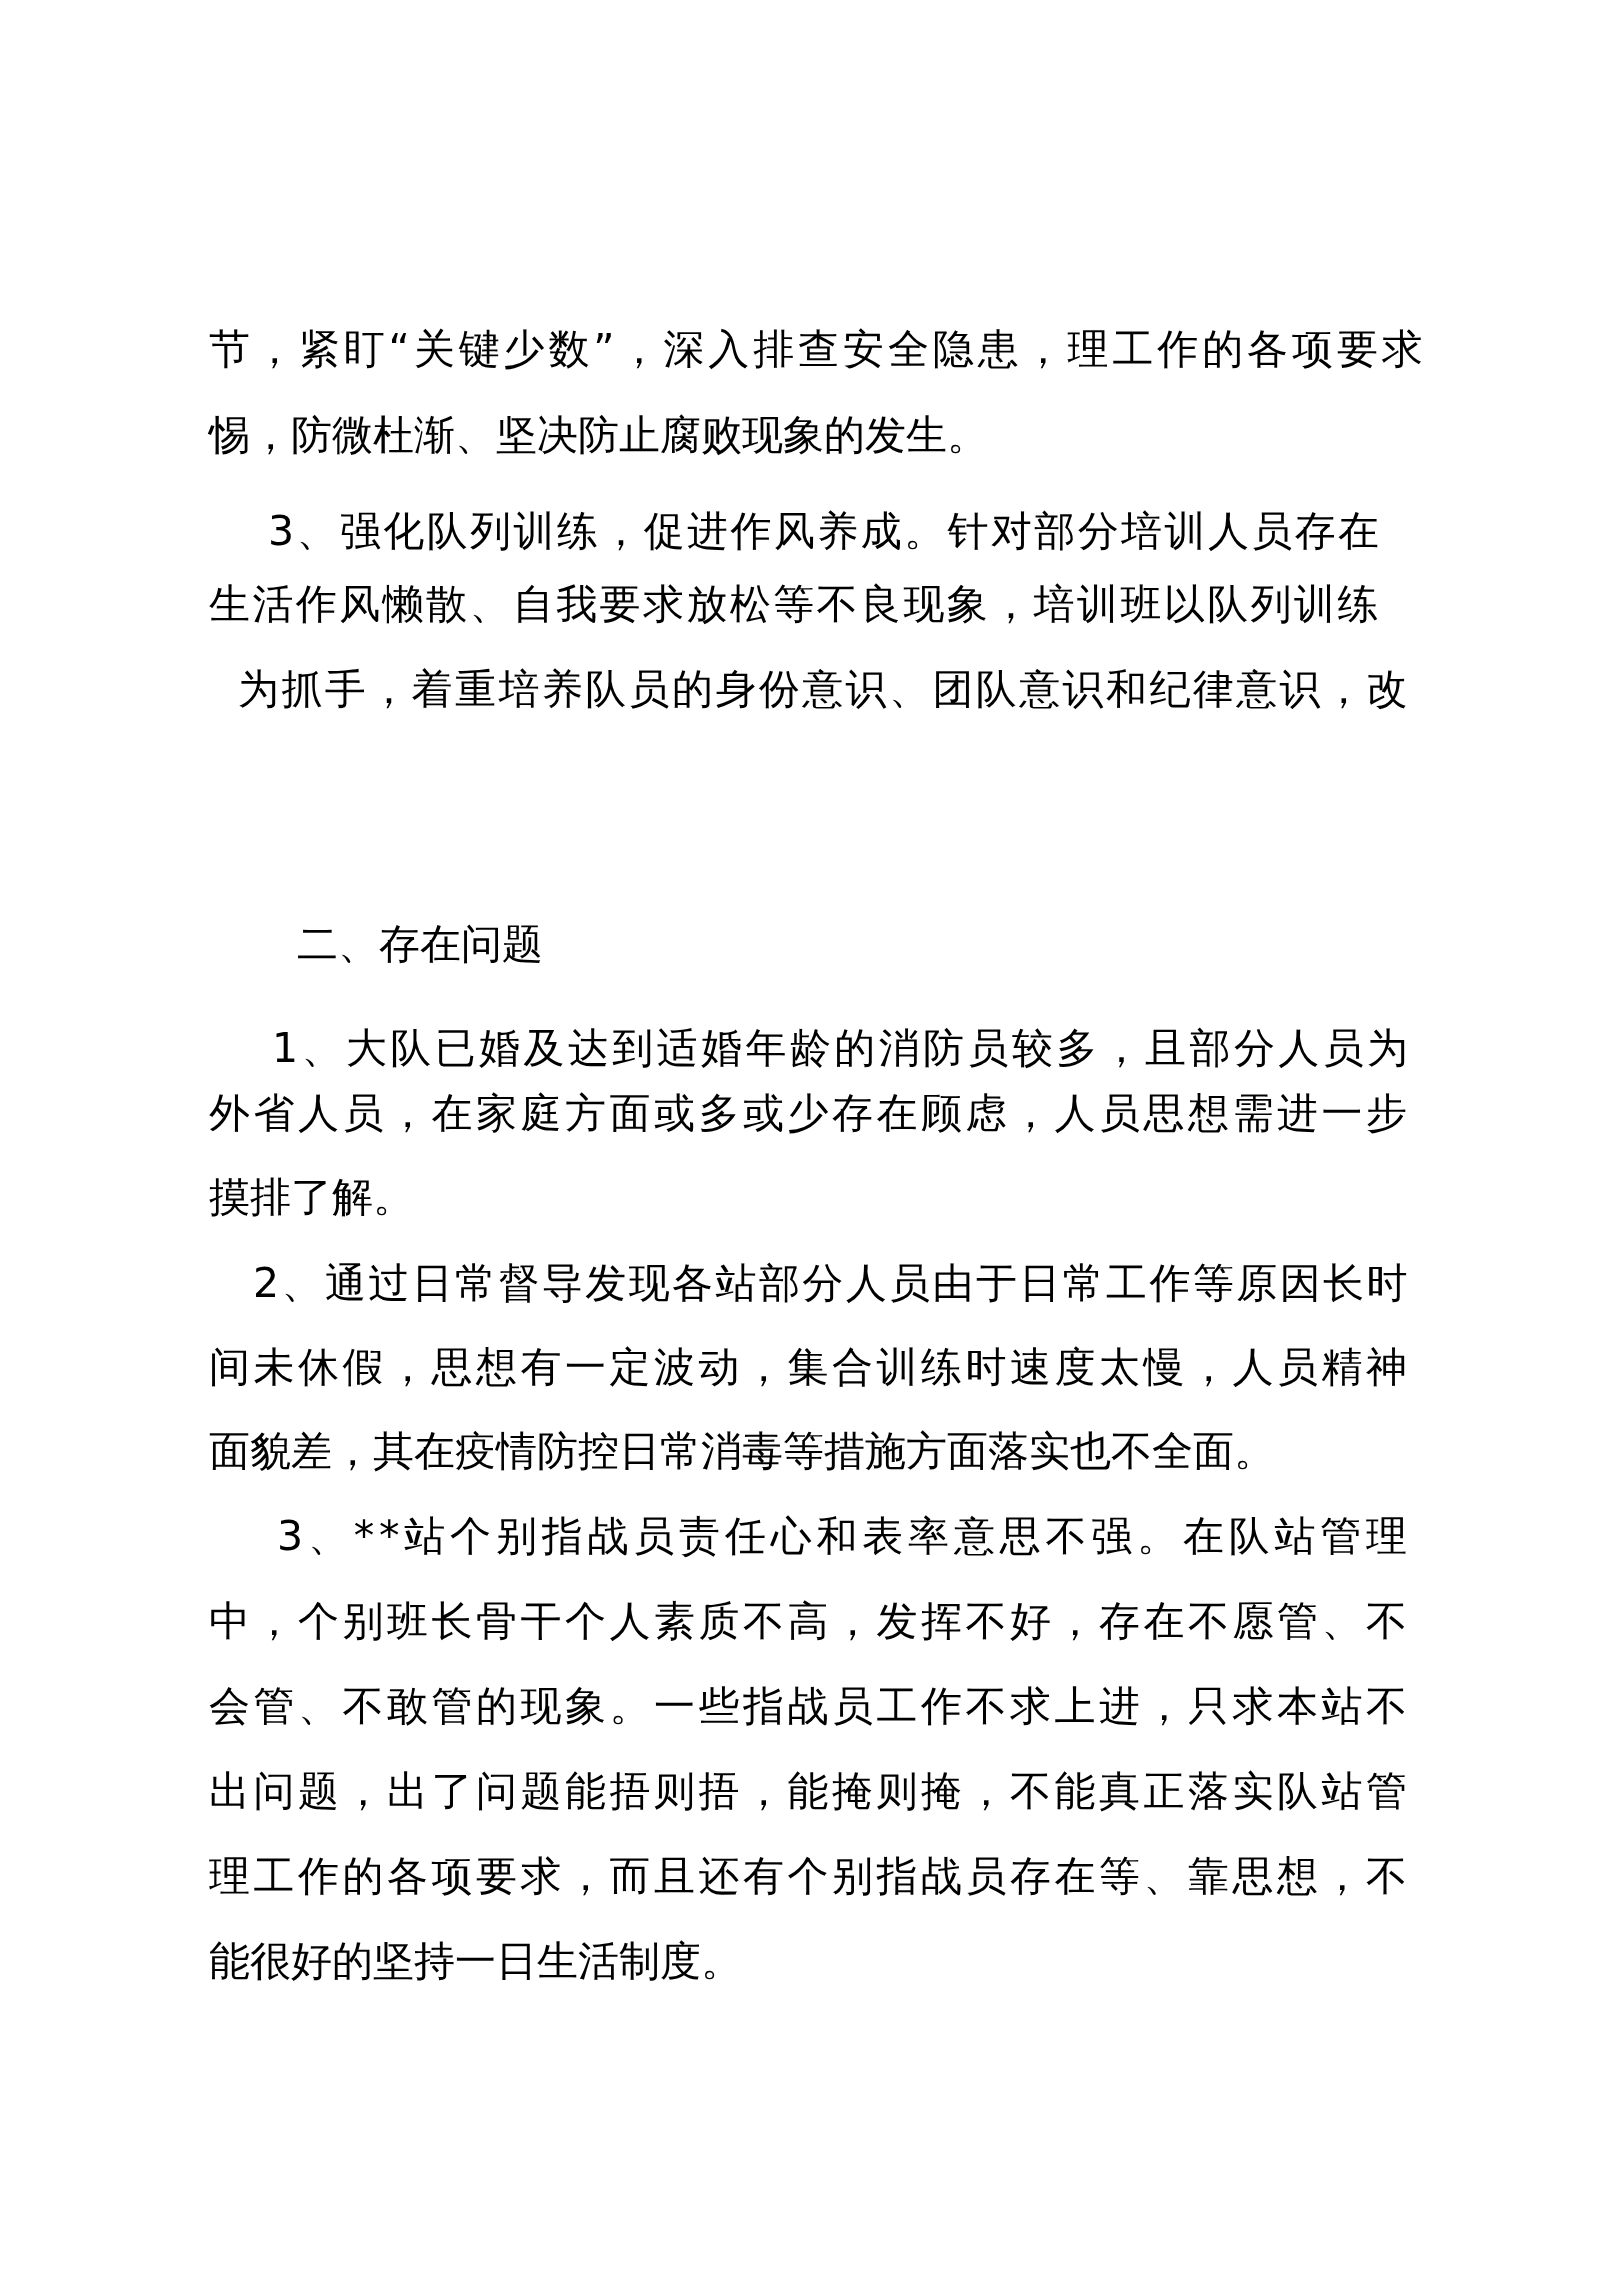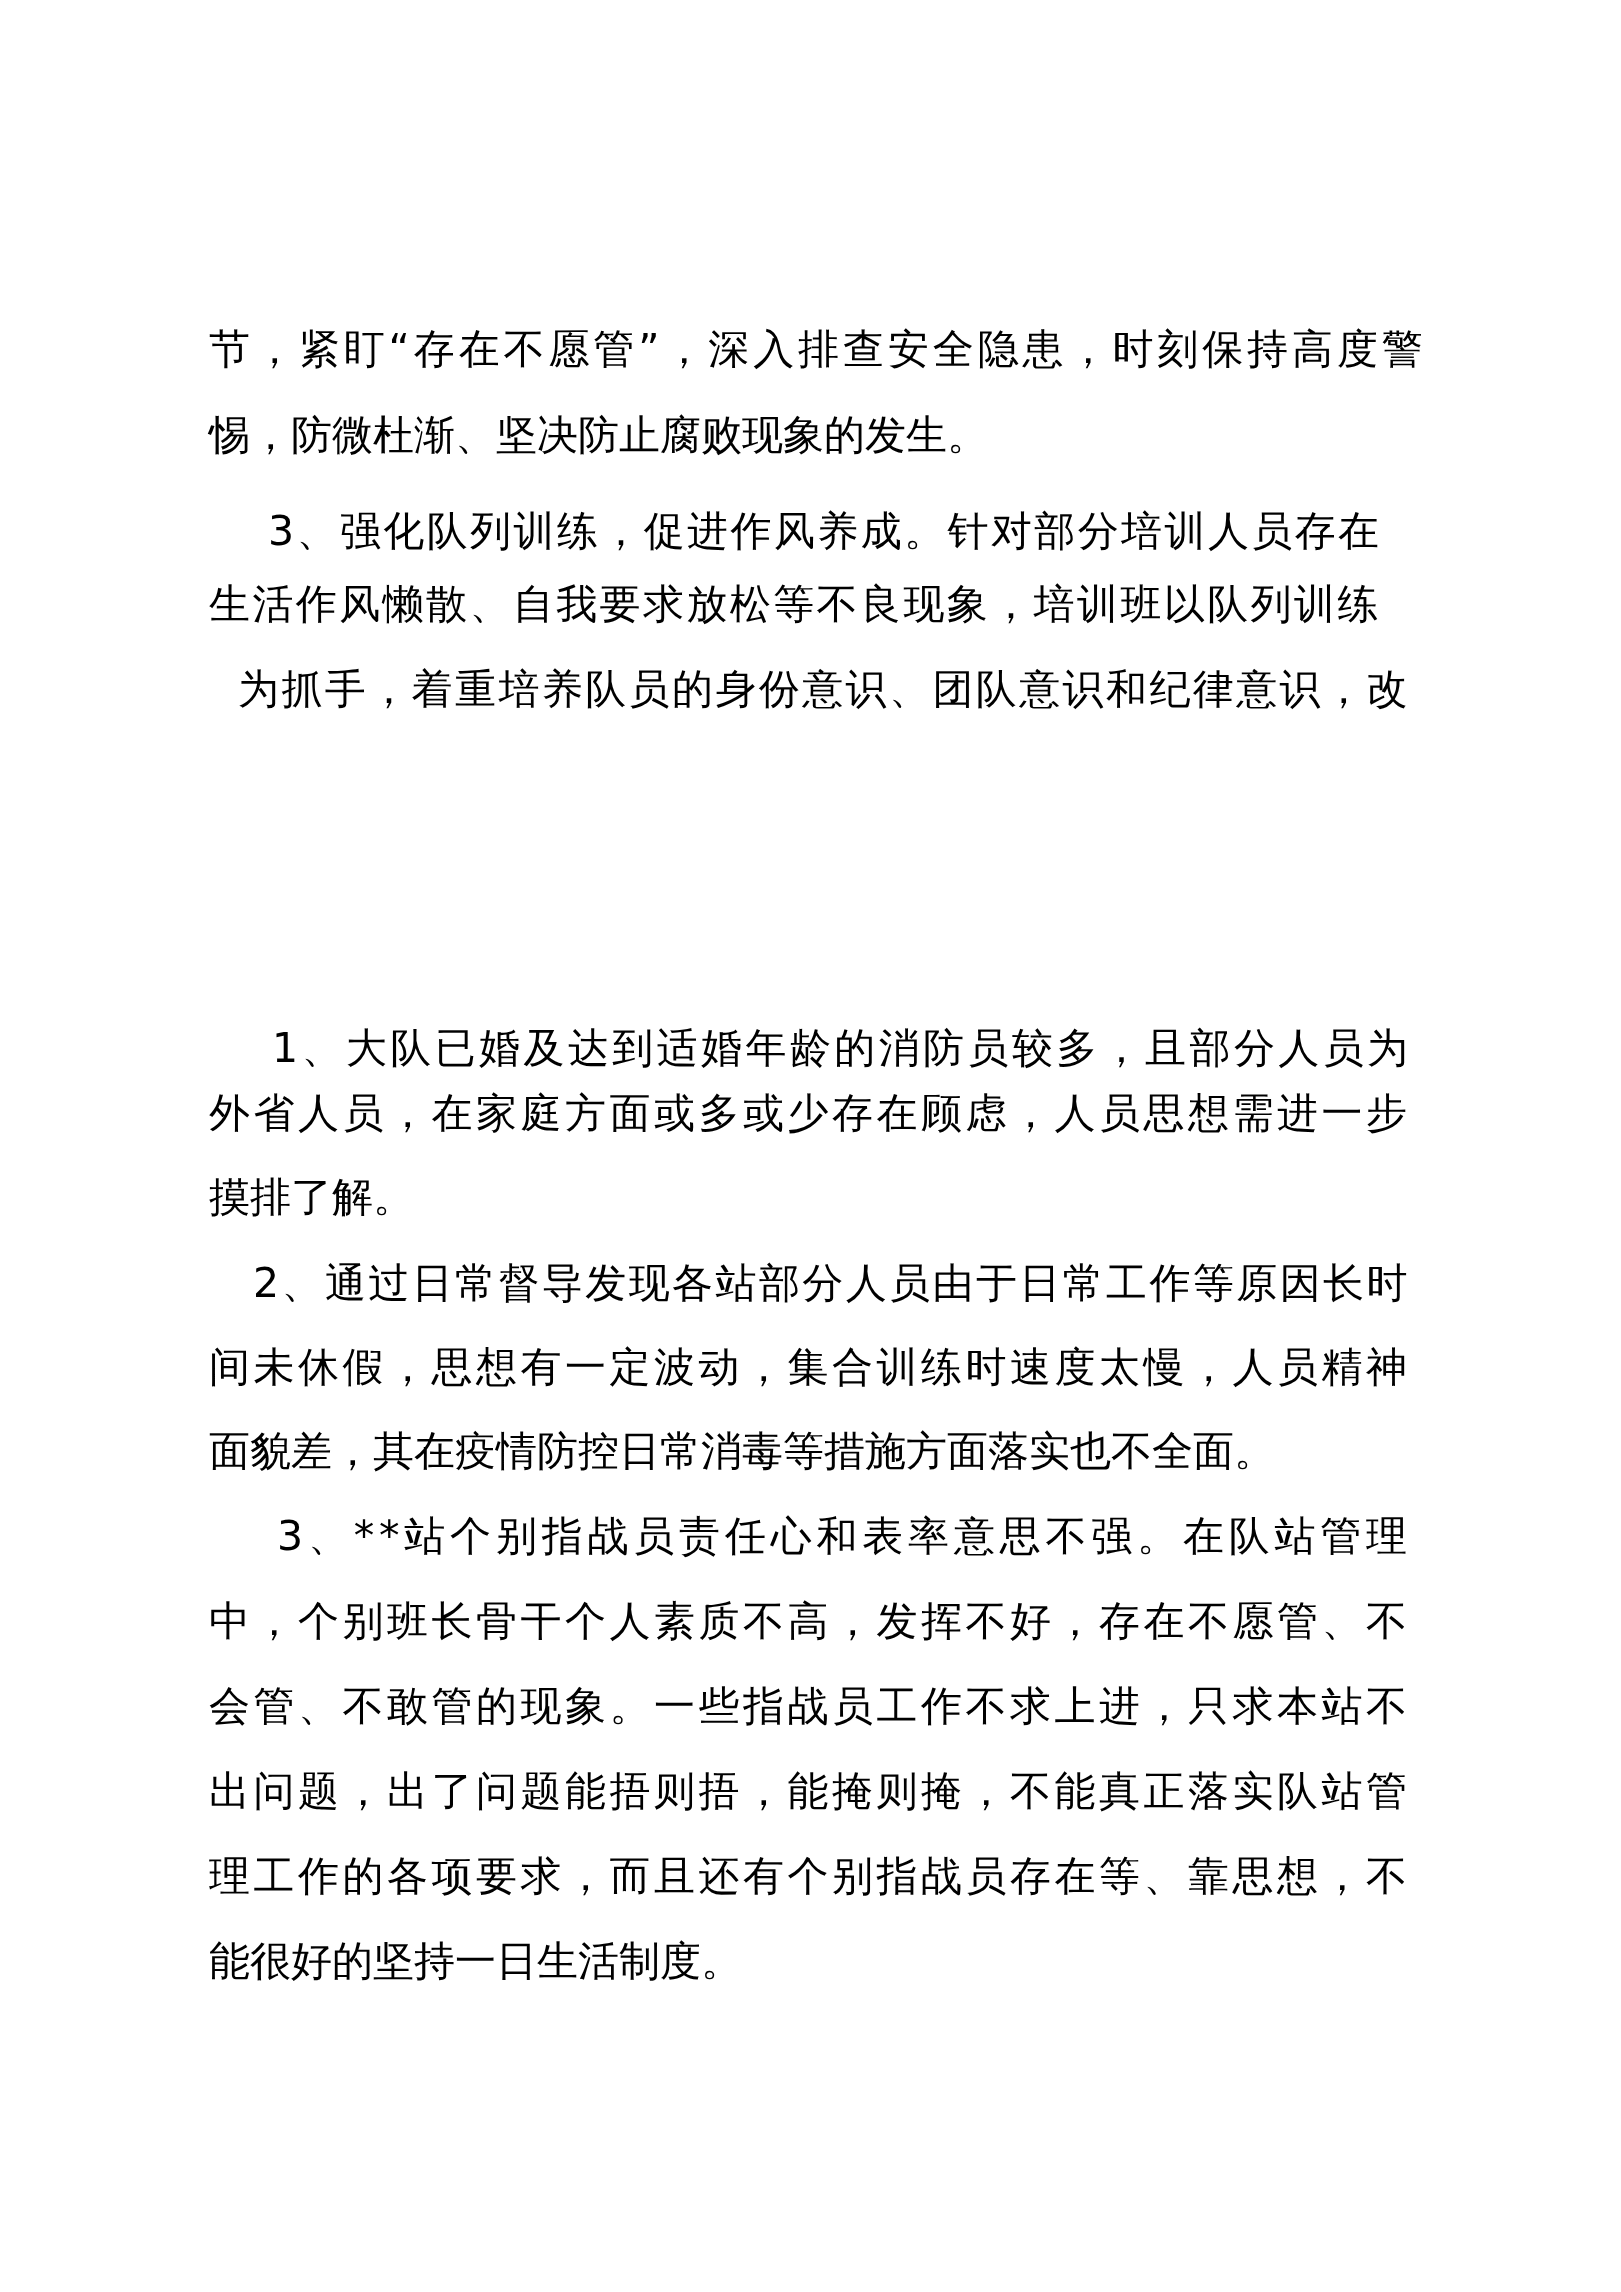--- a/index.html
+++ b/index.html
@@ -17,25 +17,26 @@
     text-align-last: justify;
     text-justify: inter-character;
     letter-spacing: 0;
   }
   .line.last { text-align-last: left; }
 </style>
 </head>
 <body>
 
 <div class="page" id="page">
-    <div class="line" style="left: 209px; top: 324px; width: 1173px; letter-spacing: 3.9px; text-align-last: left; text-align: left;">节，紧盯“存在不愿管”，深入排查安全隐患，时刻保持高度警</div>
+    <div class="line" style="left: 209px; top: 324px; width: 1173px; letter-spacing: 3.9px; text-align-last: left; text-align: left;">节，紧盯“关键少数”，深入排查安全隐患，理工作的各项要求</div>
     <div class="line last" style="left: 209px; top: 410px; width: 1173px;">惕，防微杜渐、坚决防止腐败现象的发生。</div>
     <div class="line" style="left: 268px; top: 506px; width: 1114px; letter-spacing: 2.4px; text-align-last: left; text-align: right;">3、强化队列训练，促进作风养成。针对部分培训人员存在</div>
     <div class="line" style="left: 209px; top: 579px; width: 1173px; letter-spacing: 2.4px; text-align-last: left; text-align: left;">生活作风懒散、自我要求放松等不良现象，培训班以队列训练</div>
     <div class="line" style="left: 219px; top: 664px; width: 1173px; letter-spacing: 2.4px; text-align-last: left; text-align: center; margin-left: 19px;">为抓手，着重培养队员的身份意识、团队意识和纪律意识，改</div>
+    <div class="line last" style="left: 297px; top: 919px; width: 294px;">二、存在问题</div>
     <div class="line" style="left: 272px; top: 1004px; width: 1140px; letter-spacing: 3.4px; text-align-last: left; text-align: left; margin-top: 19px;">1、大队已婚及达到适婚年龄的消防员较多，且部分人员为</div>
     <div class="line" style="left: 209px; top: 1088px; width: 1203px; letter-spacing: 3.5px; text-align-last: left; text-align: left;">外省人员，在家庭方面或多或少存在顾虑，人员思想需进一步</div>
     <div class="line last" style="left: 209px; top: 1172px; width: 1203px;">摸排了解。</div>
     <div class="line" style="left: 253px; top: 1258px; width: 1159px; letter-spacing: 2.4px; text-align-last: left; text-align: left;">2、通过日常督导发现各站部分人员由于日常工作等原因长时</div>
     <div class="line" style="left: 209px; top: 1342px; width: 1203px; letter-spacing: 3.5px; text-align-last: left; text-align: left;">间未休假，思想有一定波动，集合训练时速度太慢，人员精神</div>
     <div class="line last" style="left: 209px; top: 1426px; width: 1203px;">面貌差，其在疫情防控日常消毒等措施方面落实也不全面。</div>
     <div class="line" style="left: 277px; top: 1511px; width: 1134px; letter-spacing: 4.8px; text-align-last: left; text-align: left;">3、**站个别指战员责任心和表率意思不强。在队站管理</div>
     <div class="line" style="left: 209px; top: 1596px; width: 1203px; letter-spacing: 3.5px; text-align-last: left; text-align: left;">中，个别班长骨干个人素质不高，发挥不好，存在不愿管、不</div>
     <div class="line" style="left: 209px; top: 1681px; width: 1203px; letter-spacing: 3.5px; text-align-last: left; text-align: left;">会管、不敢管的现象。一些指战员工作不求上进，只求本站不</div>
     <div class="line" style="left: 209px; top: 1766px; width: 1203px; letter-spacing: 3.5px; text-align-last: left; text-align: left;">出问题，出了问题能捂则捂，能掩则掩，不能真正落实队站管</div>

